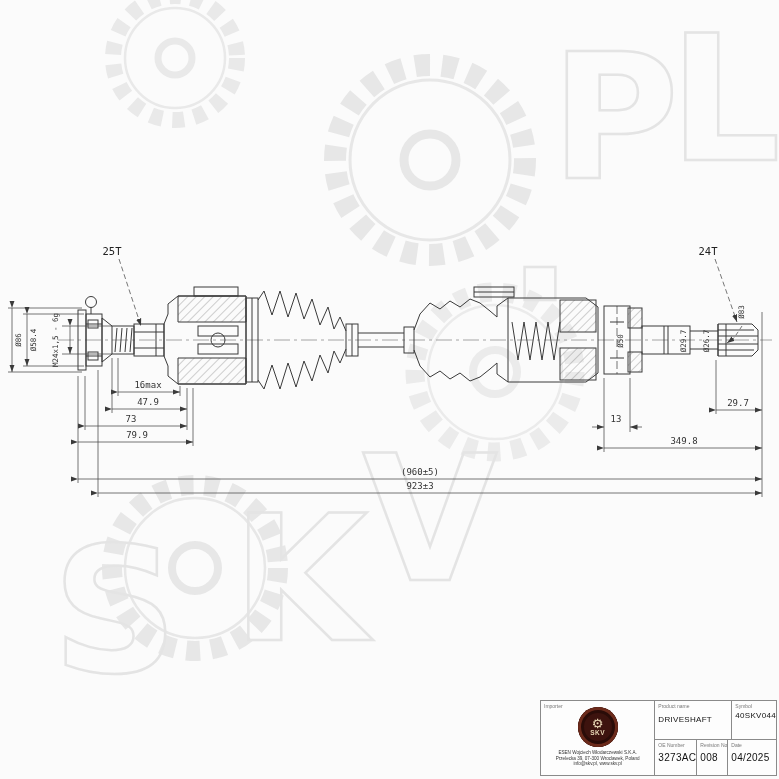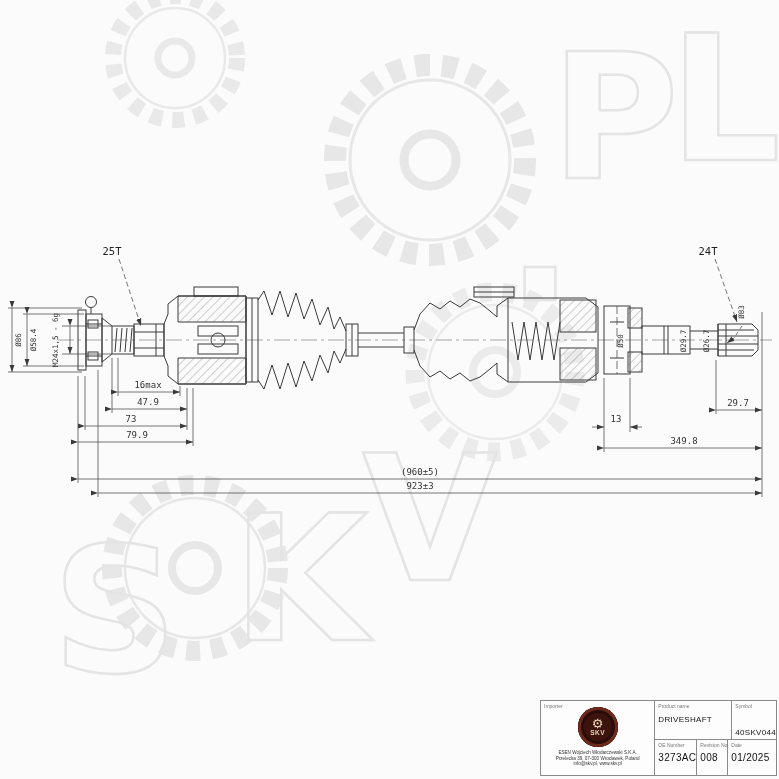--- a/index.html
+++ b/index.html
@@ -42,21 +42,21 @@
   .tb-right{flex:1;display:flex;flex-direction:column;}
   .tb-row1{height:39px;display:flex;border-bottom:1px solid #8a8a8a;box-sizing:border-box;justify-content:space-between;}
   .tb-row2{flex:1;display:flex;}
   .tb-cell{box-sizing:border-box;}
   .c-product{width:77px;border-right:1px solid #8a8a8a;}
   .c-symbol{flex:1;}
   .c-oe{width:42px;border-right:1px solid #8a8a8a;}
   .c-rev{width:31px;border-right:1px solid #8a8a8a;}
   .c-date{flex:1;}
   .c-product .cell-value{margin-top:6px;}
-  .c-symbol .cell-value{margin-top:19px;}
+  .c-symbol .cell-value{margin-top:2px;}
   .tb-row2 .cell-value{margin-top:4px;font-size:10px;}
   
   #logo{
     width:40px;height:40px;border-radius:50%;margin-top:6px;
     background:#3d130e;display:flex;align-items:center;justify-content:center;
     flex-direction:column;flex-shrink:0;
     box-shadow:inset 0 0 0 3px #6b2a1b, inset 0 0 0 6px #2a0c08;
   }
   #logo .gear{font-size:13px;color:#e8d7b5;line-height:10px;}
   #logo .brand{font-size:6.5px;font-weight:bold;color:#e8d7b5;letter-spacing:.5px;}
@@ -331,19 +331,19 @@
       <div class="tb-cell c-oe">
         <span class="cell-minilabel">OE Number</span>
         <span class="cell-value">3273AC</span>
       </div>
       <div class="tb-cell c-rev">
         <span class="cell-minilabel">Revision No</span>
         <span class="cell-value">008</span>
       </div>
       <div class="tb-cell c-date">
         <span class="cell-minilabel">Date</span>
-        <span class="cell-value">01/2025</span>
+        <span class="cell-value">04/2025</span>
       </div>
     </div>
   </div>
 </div>
 
 </div>
 
 </body></html>

